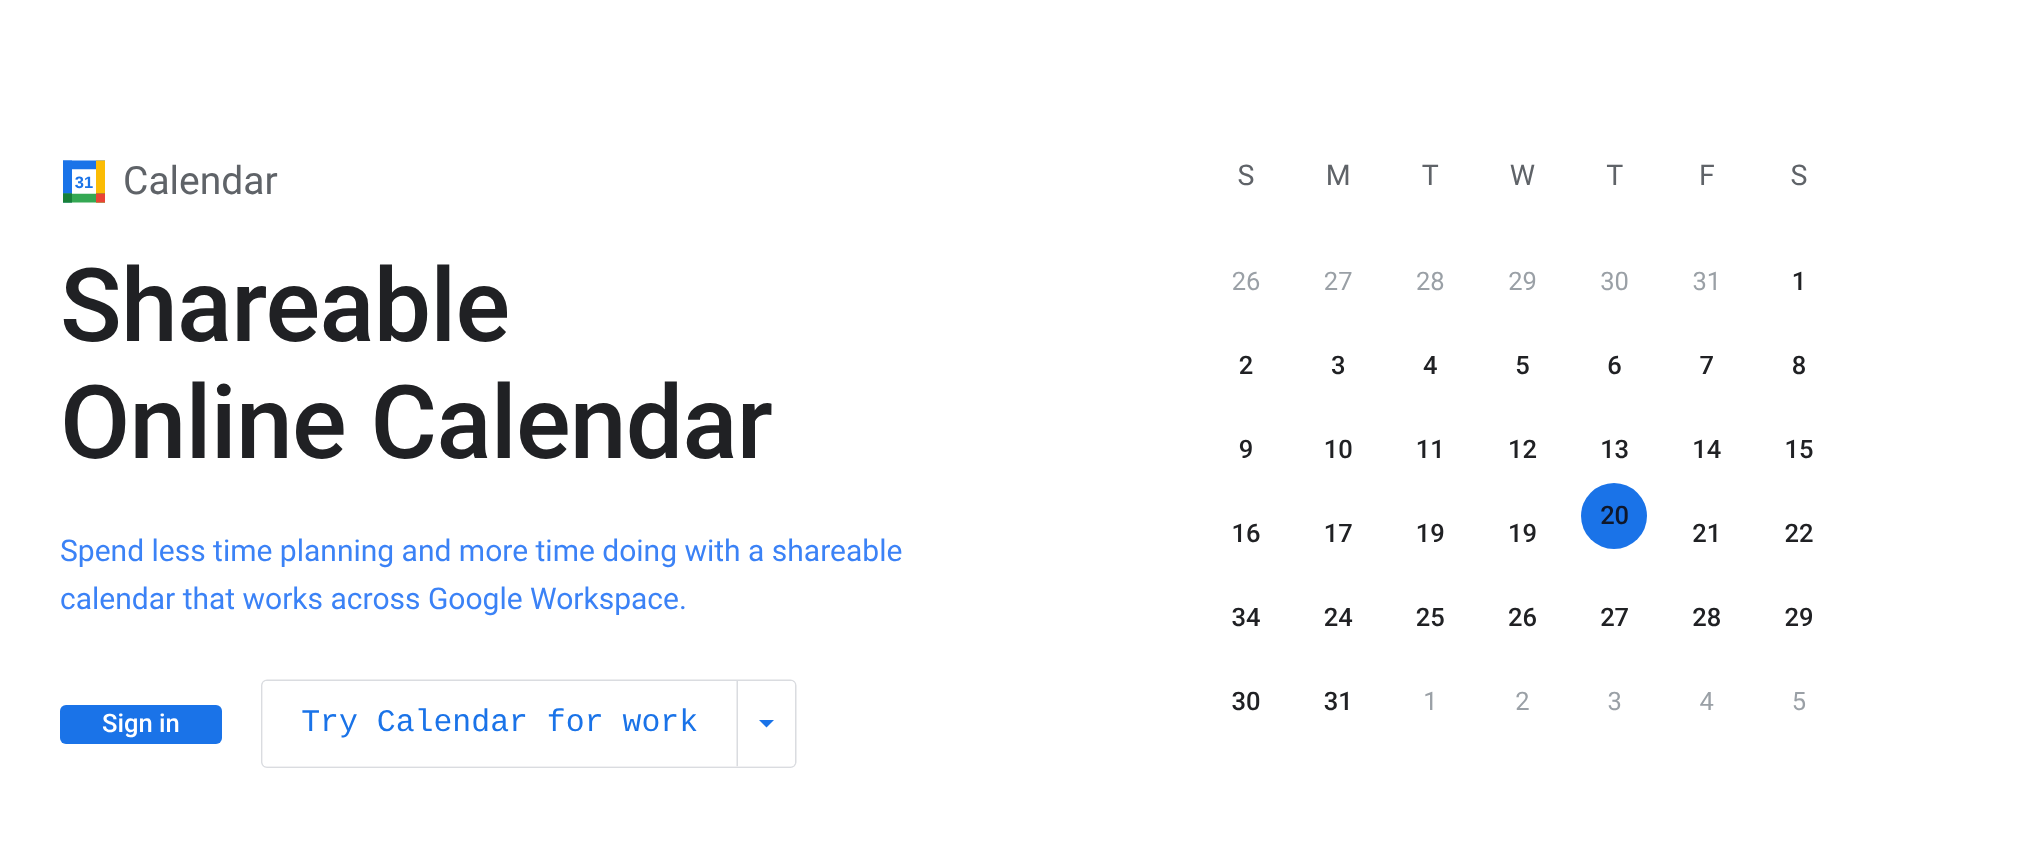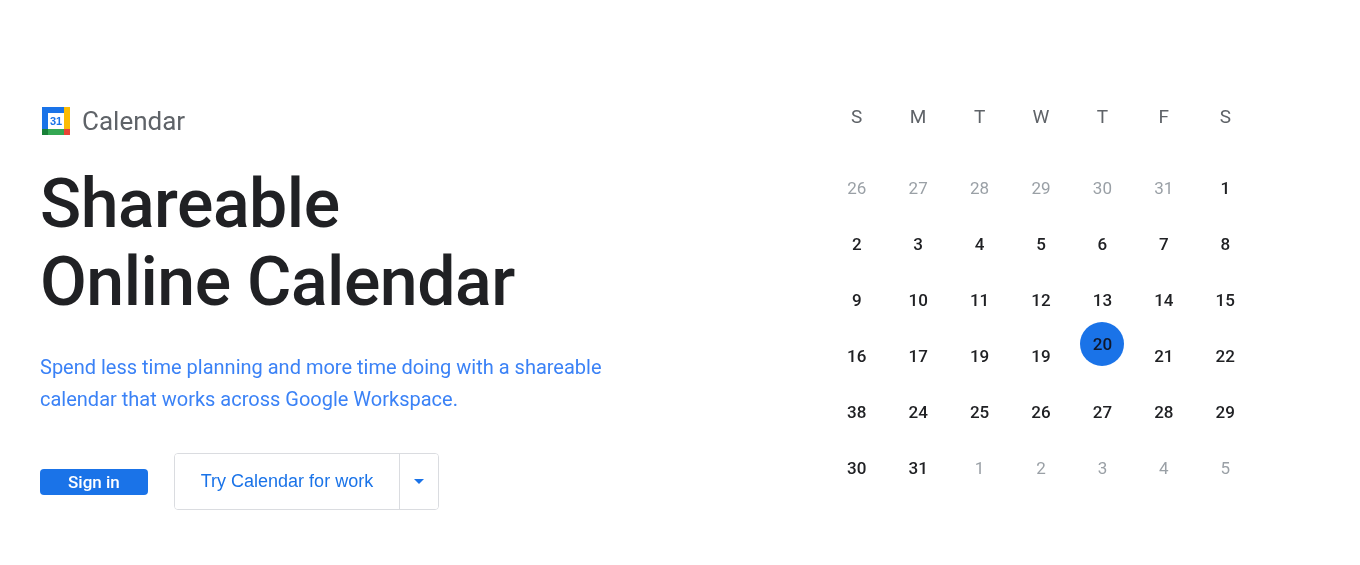--- a/index.html
+++ b/index.html
@@ -6,21 +6,21 @@
     body {
       font-family: 'Google Sans', -apple-system, BlinkMacSystemFont, 'Segoe UI', Roboto, Arial, sans-serif;
       background: #fff;
       width: 1360px;
       height: 565px;
       overflow: hidden;
     }
     .container {
       display: flex;
       padding: 105px 40px 40px 40px;
-      gap: 106px;
+      gap: 80px;
     }
     .left-section {
       flex: 0 0 680px;
     }
     .brand-row {
       display: flex;
       align-items: center;
       gap: 10px;
       margin-bottom: 28px;
     }
@@ -69,24 +69,24 @@
       display: flex;
       border: 1px solid #dadce0;
       border-radius: 4px;
       overflow: hidden;
     }
     .secondary-btn {
       background: #fff;
       color: #1a73e8;
       border: none;
       padding: 17px 26px;
-      font-size: 18px;
+      font-size: 21px;
       font-weight: 500;
       cursor: pointer;
-      font-family: Liberation Sans, sans-serif;
+      font-family: Liberation Mono, monospace;
     }
     .dropdown-btn {
       background: #fff;
       border: none;
       border-left: 1px solid #dadce0;
       padding: 0 14px;
       cursor: pointer;
       display: flex;
       align-items: center;
       justify-content: center;
@@ -265,21 +265,21 @@
         <div class="day-cell selected">
           <span class="day-inner">20</span>
         </div>
         <div class="day-cell">
           <span class="day-inner">21</span>
         </div>
         <div class="day-cell">
           <span class="day-inner">22</span>
         </div>
         <div class="day-cell">
-          <span class="day-inner">38</span>
+          <span class="day-inner">34</span>
         </div>
         <div class="day-cell">
           <span class="day-inner">24</span>
         </div>
         <div class="day-cell">
           <span class="day-inner">25</span>
         </div>
         <div class="day-cell">
           <span class="day-inner">26</span>
         </div>

